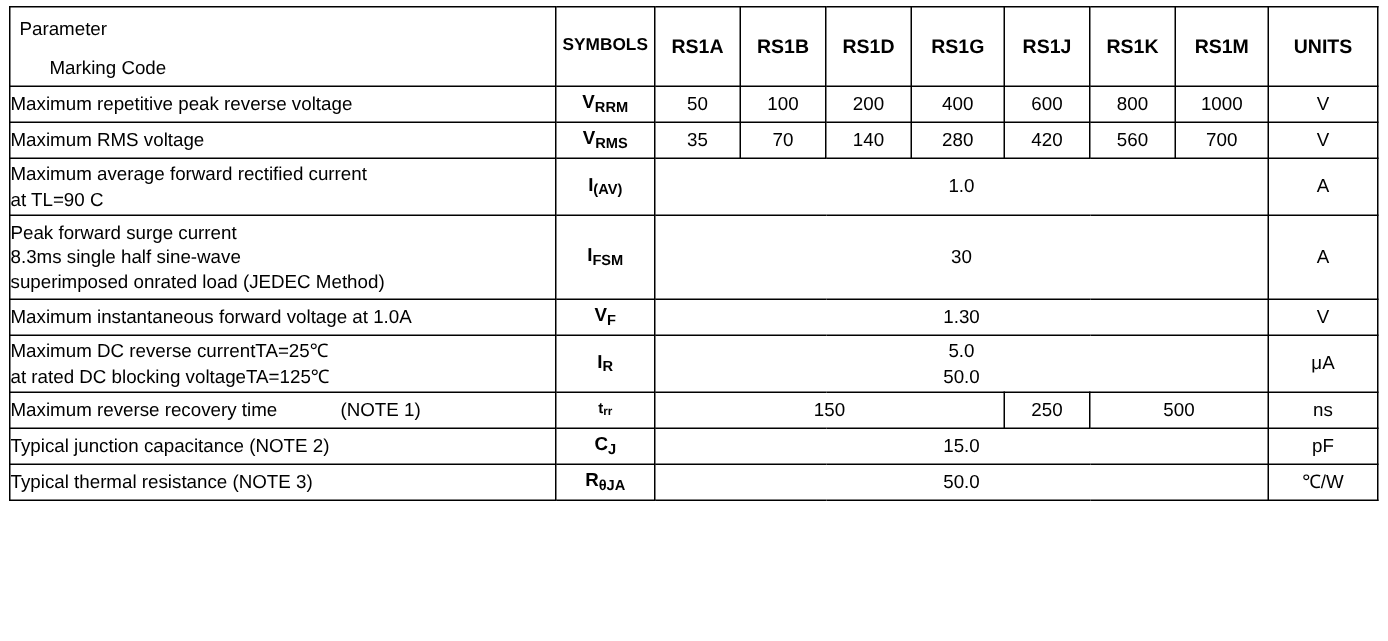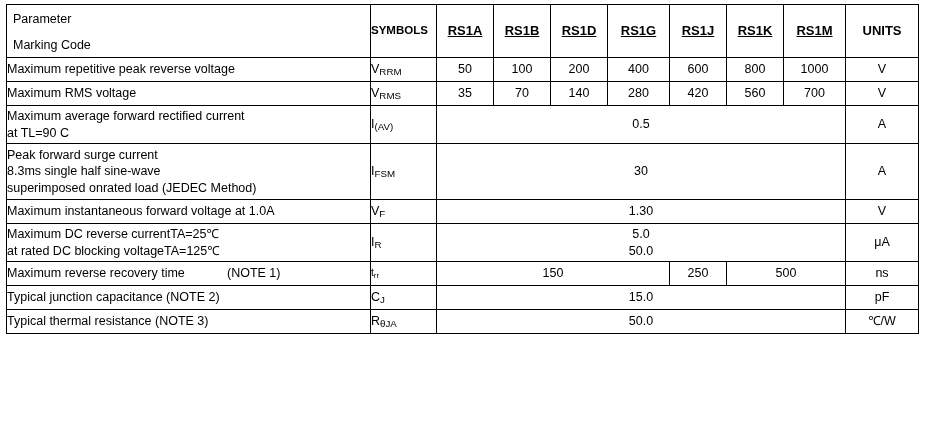--- a/index.html
+++ b/index.html
@@ -32,34 +32,33 @@
     padding: 0;
     vertical-align: middle;
     line-height: 1.15;
   }
   .param-cell {
     text-align: left;
     padding-left: 6px;
     font-size: 12.5px;
   }
   .sym {
-    text-align: left;
-    font-size: 12.5px;
-    font-weight: normal;
+    text-align: center;
+    font-size: 12.5px;
+    font-weight: bold;
   }
   .hdr-sym {
-    text-align: left;
+    text-align: center;
     font-size: 11.5px;
     font-weight: bold;
   }
   .hdr-part {
     text-align: center;
     font-size: 13px;
     font-weight: bold;
-    text-decoration: underline;
   }
   .hdr-units {
     text-align: center;
     font-size: 13px;
     font-weight: bold;
   }
   .val {
     text-align: center;
     font-size: 12.5px;
   }
@@ -73,20 +72,21 @@
   }
   .hdr-left-top {
     display: block;
     padding-left: 6px;
     padding-bottom: 12px;
     padding-top: 2px;
   }
   .hdr-left-bot {
     display: block;
     padding-left: 6px;
+    margin-left: 20px;
   }
   sub {
     font-size: 0.78em;
     vertical-align: -0.25em;
   }
   .indent-right {
     display: inline-block;
     min-width: 150px;
   }
   .notecol {
@@ -157,21 +157,21 @@
         <td class="val">V</td>
       </tr>
 
 
       <tr class="row-2line">
         <td class="param-cell">
           <span class="pline">Maximum average forward rectified current</span>
           <span class="pline">at TL=90 C</span>
         </td>
         <td class="sym"><span>I</span><sub>(AV)</sub></td>
-        <td class="val" colspan="7">0.5</td>
+        <td class="val" colspan="7">1.0</td>
         <td class="val">A</td>
       </tr>
 
       <tr class="row-3line">
         <td class="param-cell">
           <span class="pline">Peak forward surge current</span>
           <span class="pline">8.3ms single half sine-wave</span>
           <span class="pline">superimposed onrated load (JEDEC Method)</span>
         </td>
         <td class="sym"><span>I</span><sub>FSM</sub></td>

